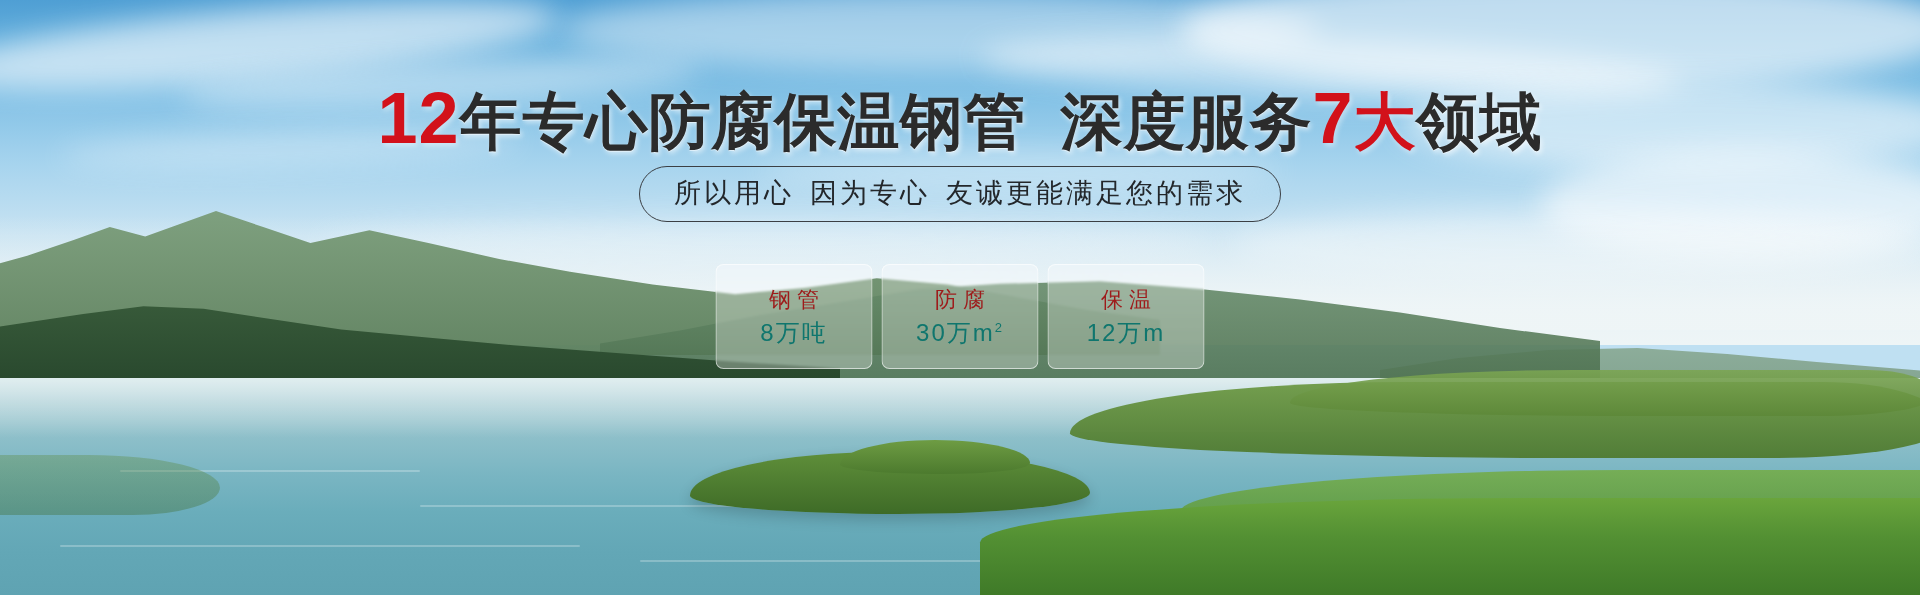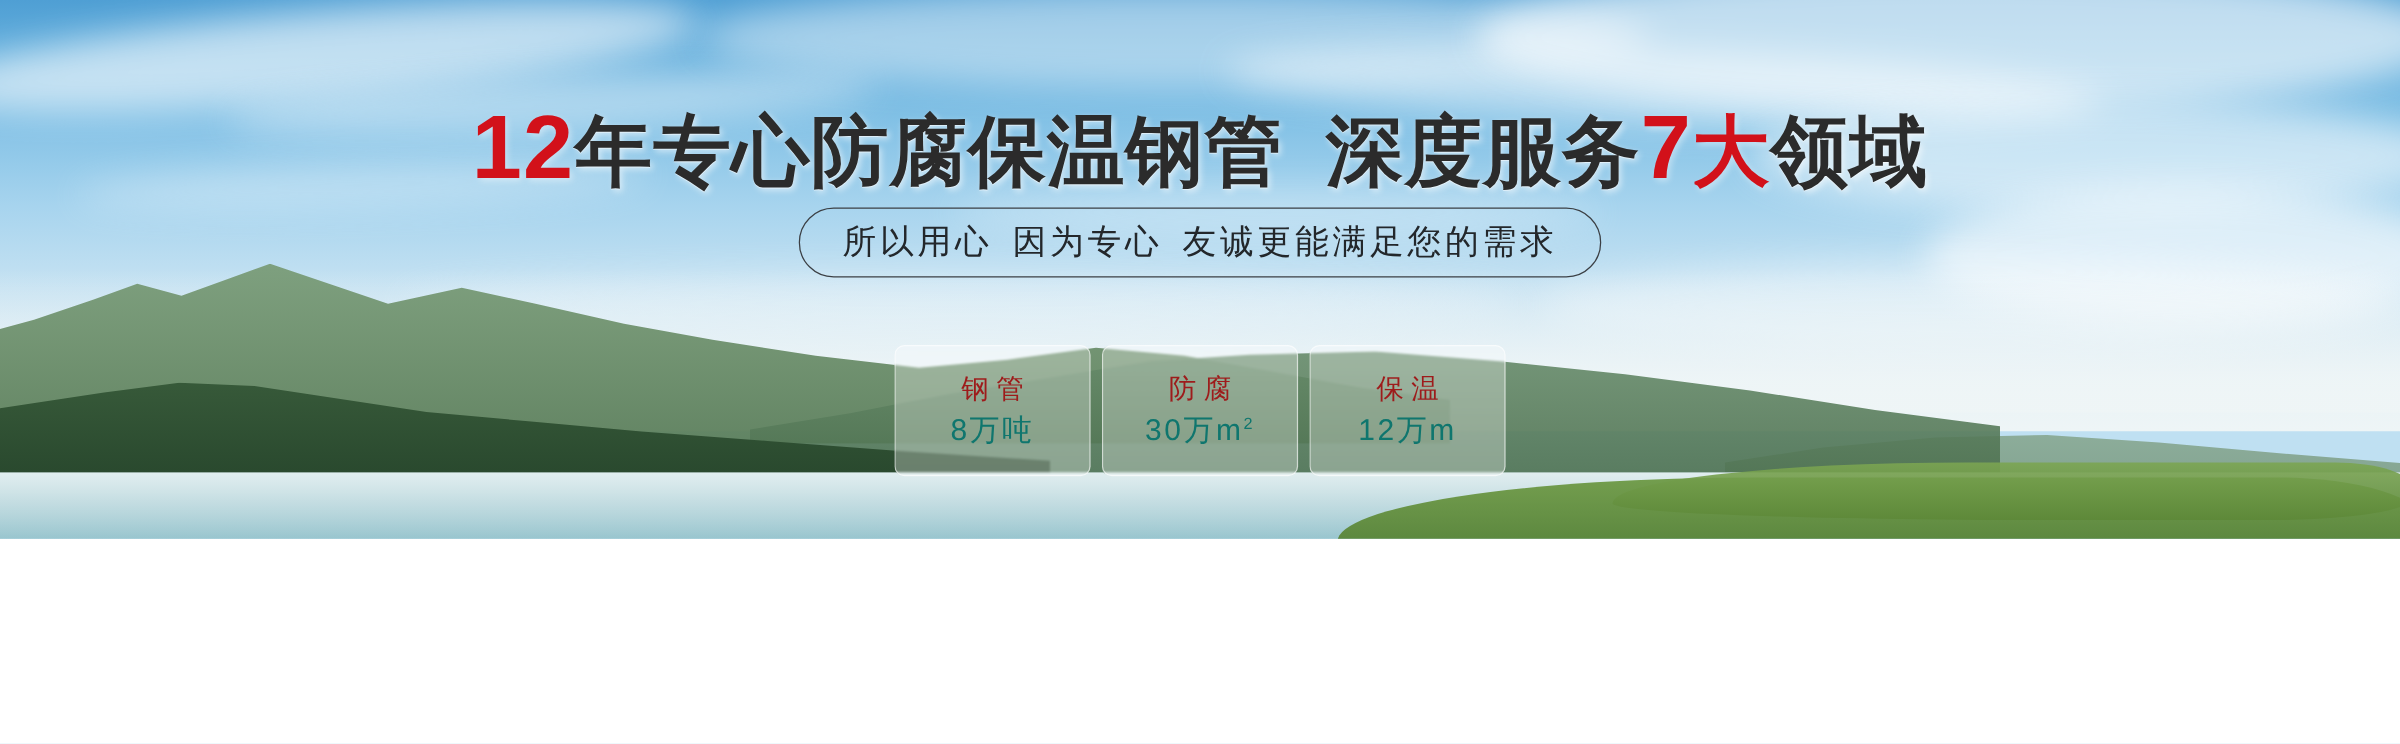--- a/index.html
+++ b/index.html
@@ -2,21 +2,21 @@
 <html><head>
 <meta charset="utf-8">
 <style>
   * { margin:0; padding:0; box-sizing:border-box; }
   html, body {
     width:1920px; height:595px; overflow:hidden;
     font-family:"Liberation Sans","DejaVu Sans",sans-serif;
   }
 
   .banner {
-    position:relative; width:1920px; height:431px; overflow:hidden;
+    position:relative; width:1920px; height:595px; overflow:hidden;
     background:#bfe0f2;
   }
 
   
   .sky {
     position:absolute; left:0; top:0; width:1920px; height:330px;
     background:
       linear-gradient(to bottom,
         #4f9fd4 0%,
         #63aedc 12%,
@@ -171,21 +171,20 @@
   }
   .card {
     width:157px; height:105px;
     background:rgba(255,255,255,.30);
     border:1px solid rgba(255,255,255,.60);
     border-radius:8px;
     display:flex; flex-direction:column;
     align-items:center; justify-content:center;
     gap:10px;
     backdrop-filter:blur(1px);
-    margin-top:12px;
   }
   .card .c-title {
     color:#9e1b1b; font-size:22px; letter-spacing:6px;
     text-indent:6px; line-height:1;
   }
   .card .c-value {
     color:#0f766e; font-size:24px; letter-spacing:2px; line-height:1;
   }
   .card .c-value sup { font-size:13px; vertical-align:super; }
 </style>

